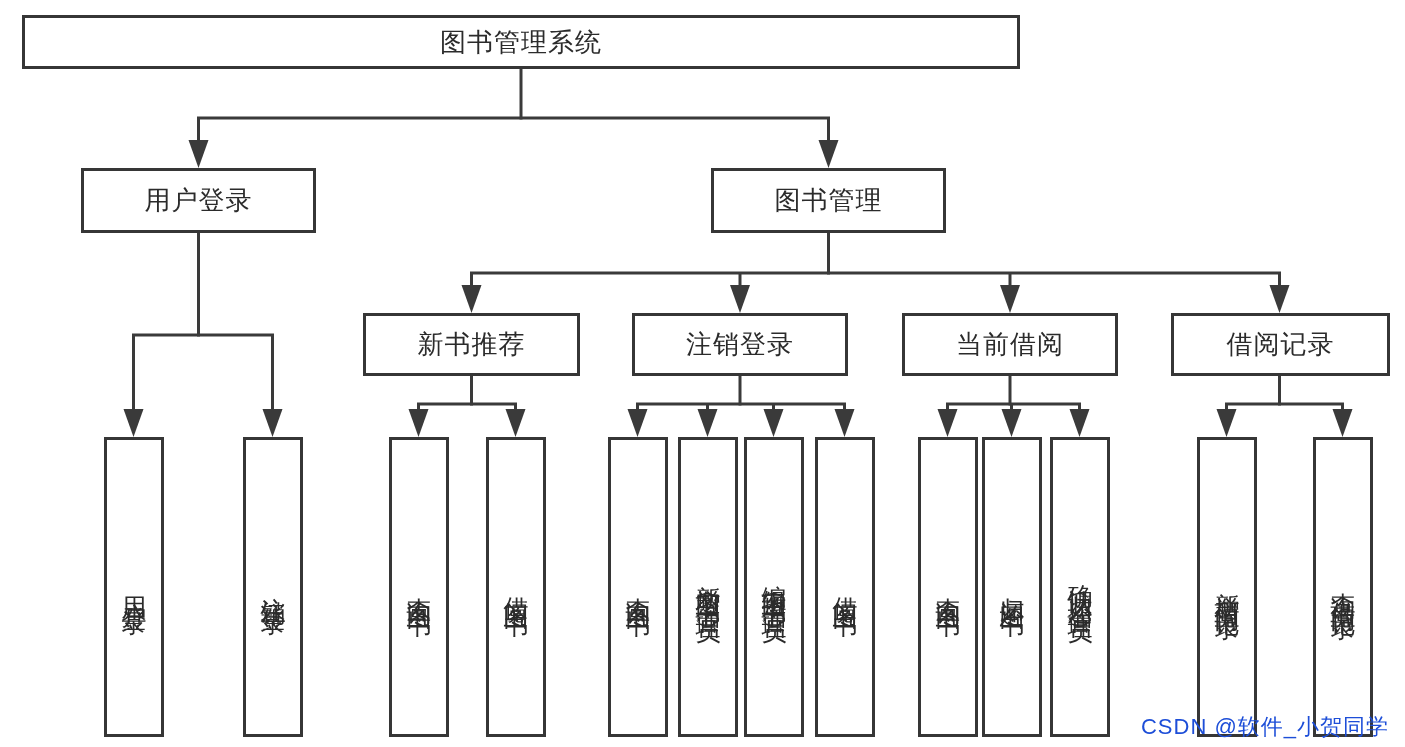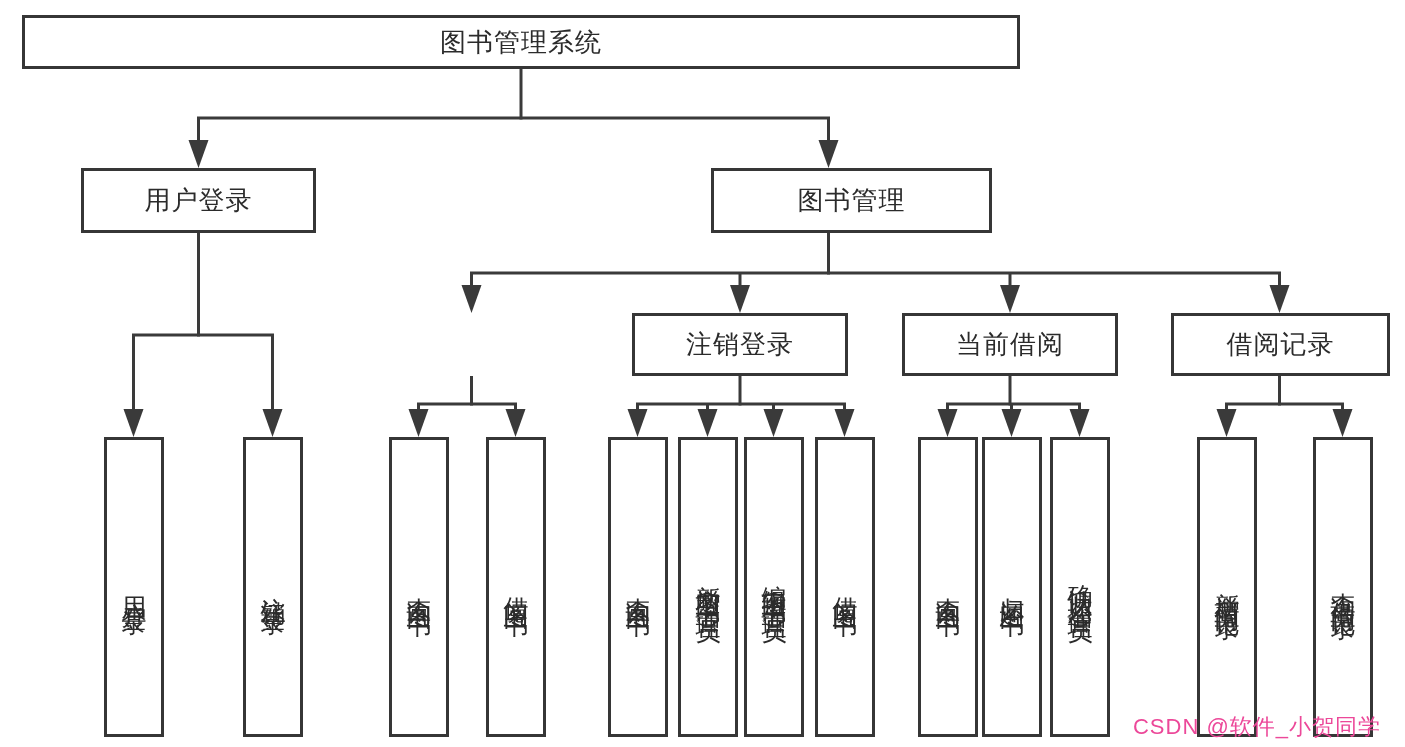--- a/index.html
+++ b/index.html
@@ -17,43 +17,43 @@
   }
   .box-h{font-size:26px;letter-spacing:1px;}
   .box-v{font-size:25px;}
   .vtext{
     writing-mode:vertical-rl;text-orientation:mixed;
     letter-spacing:5px;line-height:1;white-space:nowrap;
   }
   
   .n-root{left:22px;top:15px;width:998px;height:54px;}
   .n-user-login{left:81px;top:168px;width:235px;height:65px;}
-  .n-book-mgmt{left:711px;top:168px;width:281px;height:65px;}
+  .n-book-mgmt{left:711px;top:168px;width:235px;height:65px;}
   .n-new-book-rec{left:363px;top:313px;width:217px;height:63px;}
   .n-book-borrow{left:632px;top:313px;width:216px;height:63px;}
   .n-current-borrow{left:902px;top:313px;width:216px;height:63px;}
   .n-borrow-records{left:1171px;top:313px;width:219px;height:63px;}
   
   .leaf{top:437px;width:60px;height:300px;}
   .n-login{left:104px;}
   .n-logout{left:243px;}
   .n-rec-query{left:389px;}
   .n-rec-borrow{left:486px;}
   .n-bor-query{left:608px;}
   .n-bor-add{left:678px;}
   .n-bor-edit{left:744px;}
   .n-bor-borrow{left:815px;}
   .n-cur-query{left:918px;}
   .n-cur-return{left:982px;}
   .n-cur-confirm{left:1050px;}
   .n-hist-add{left:1197px;}
   .n-hist-query{left:1313px;}
   .watermark{
-    position:absolute;right:24px;top:712px;z-index:5;
-    font-size:22px;color:#ec4899;letter-spacing:1px;
+    position:absolute;right:16px;top:712px;z-index:5;
+    font-size:22px;color:#1d4ed8;letter-spacing:1px;
   }
 </style>
 </head>
 <body>
 
 <div class="canvas">
 
   <svg class="connectors" width="1405" height="747" viewBox="0 0 1405 747" xmlns="http://www.w3.org/2000/svg">
 
     <g>
@@ -134,20 +134,23 @@
     <span>图书管理系统</span>
   </div>
 
   <div class="box box-h n-user-login">
     <span>用户登录</span>
   </div>
   <div class="box box-h n-book-mgmt">
     <span>图书管理</span>
   </div>
 
+  <div class="box box-h n-new-book-rec">
+    <span>新书推荐</span>
+  </div>
   <div class="box box-h n-book-borrow">
     <span>注销登录</span>
   </div>
   <div class="box box-h n-borrow-records">
     <span>借阅记录</span>
   </div>
   <div class="box box-h n-current-borrow">
     <span>当前借阅</span>
   </div>
 

